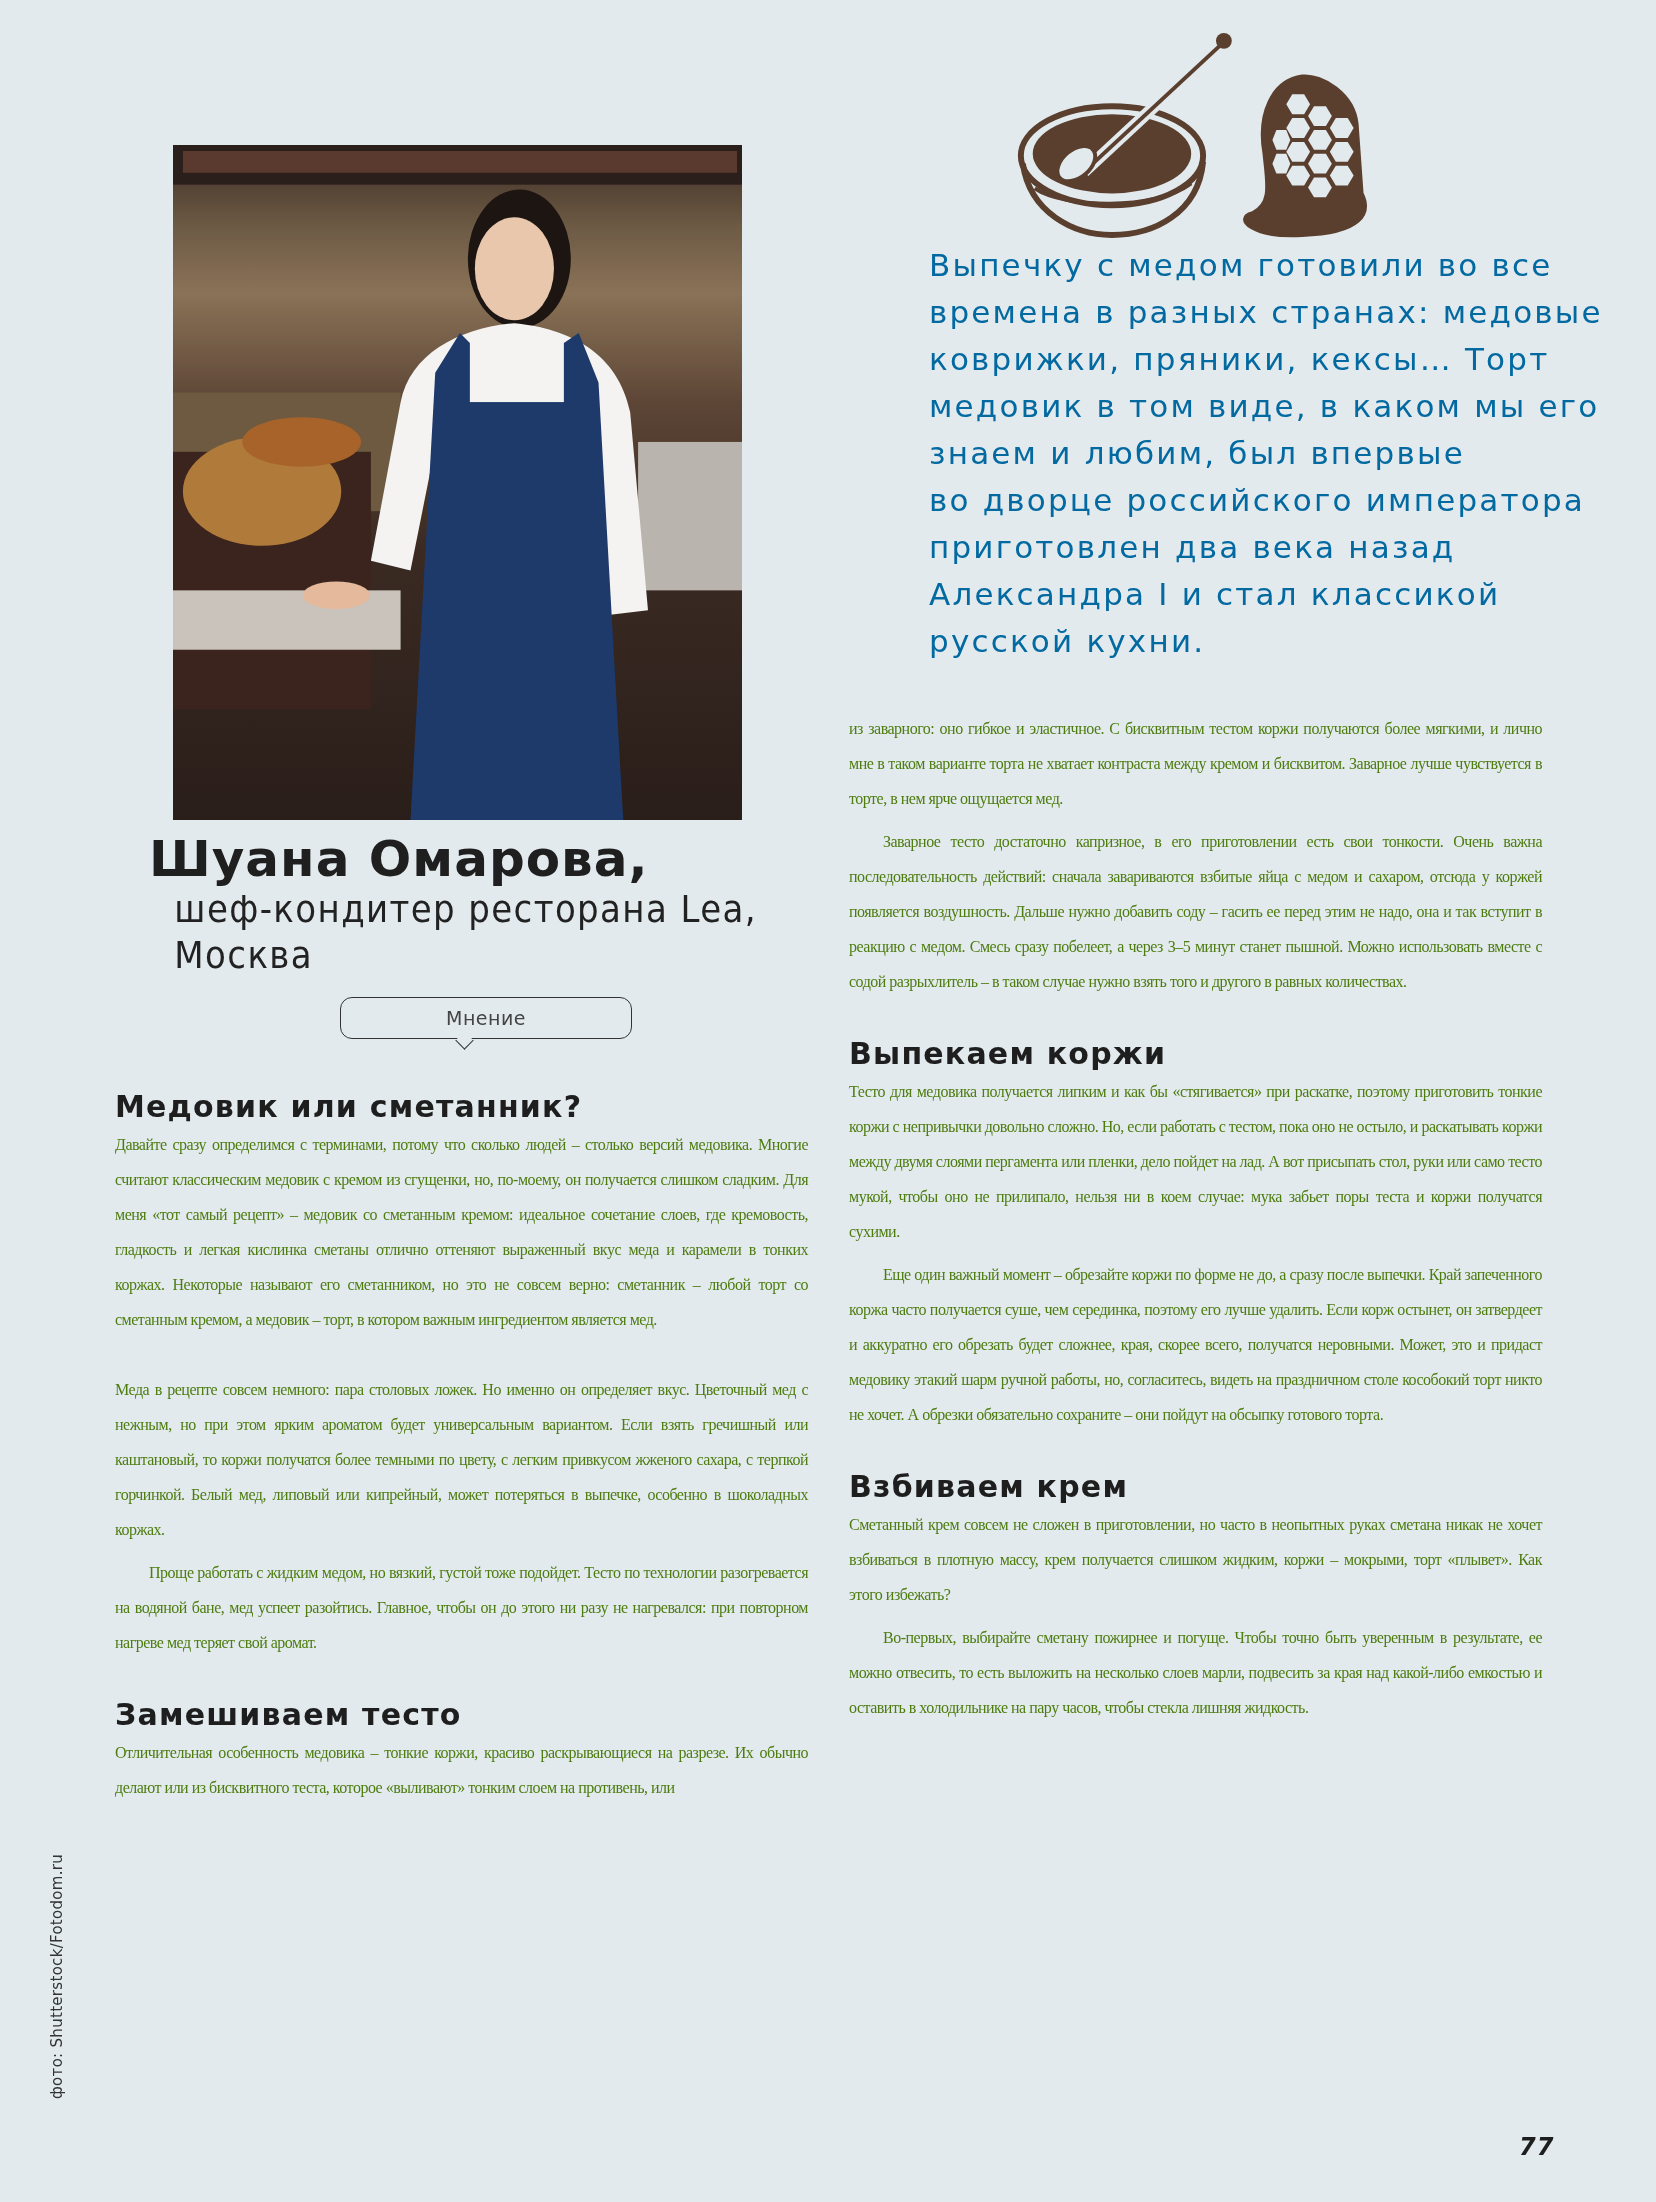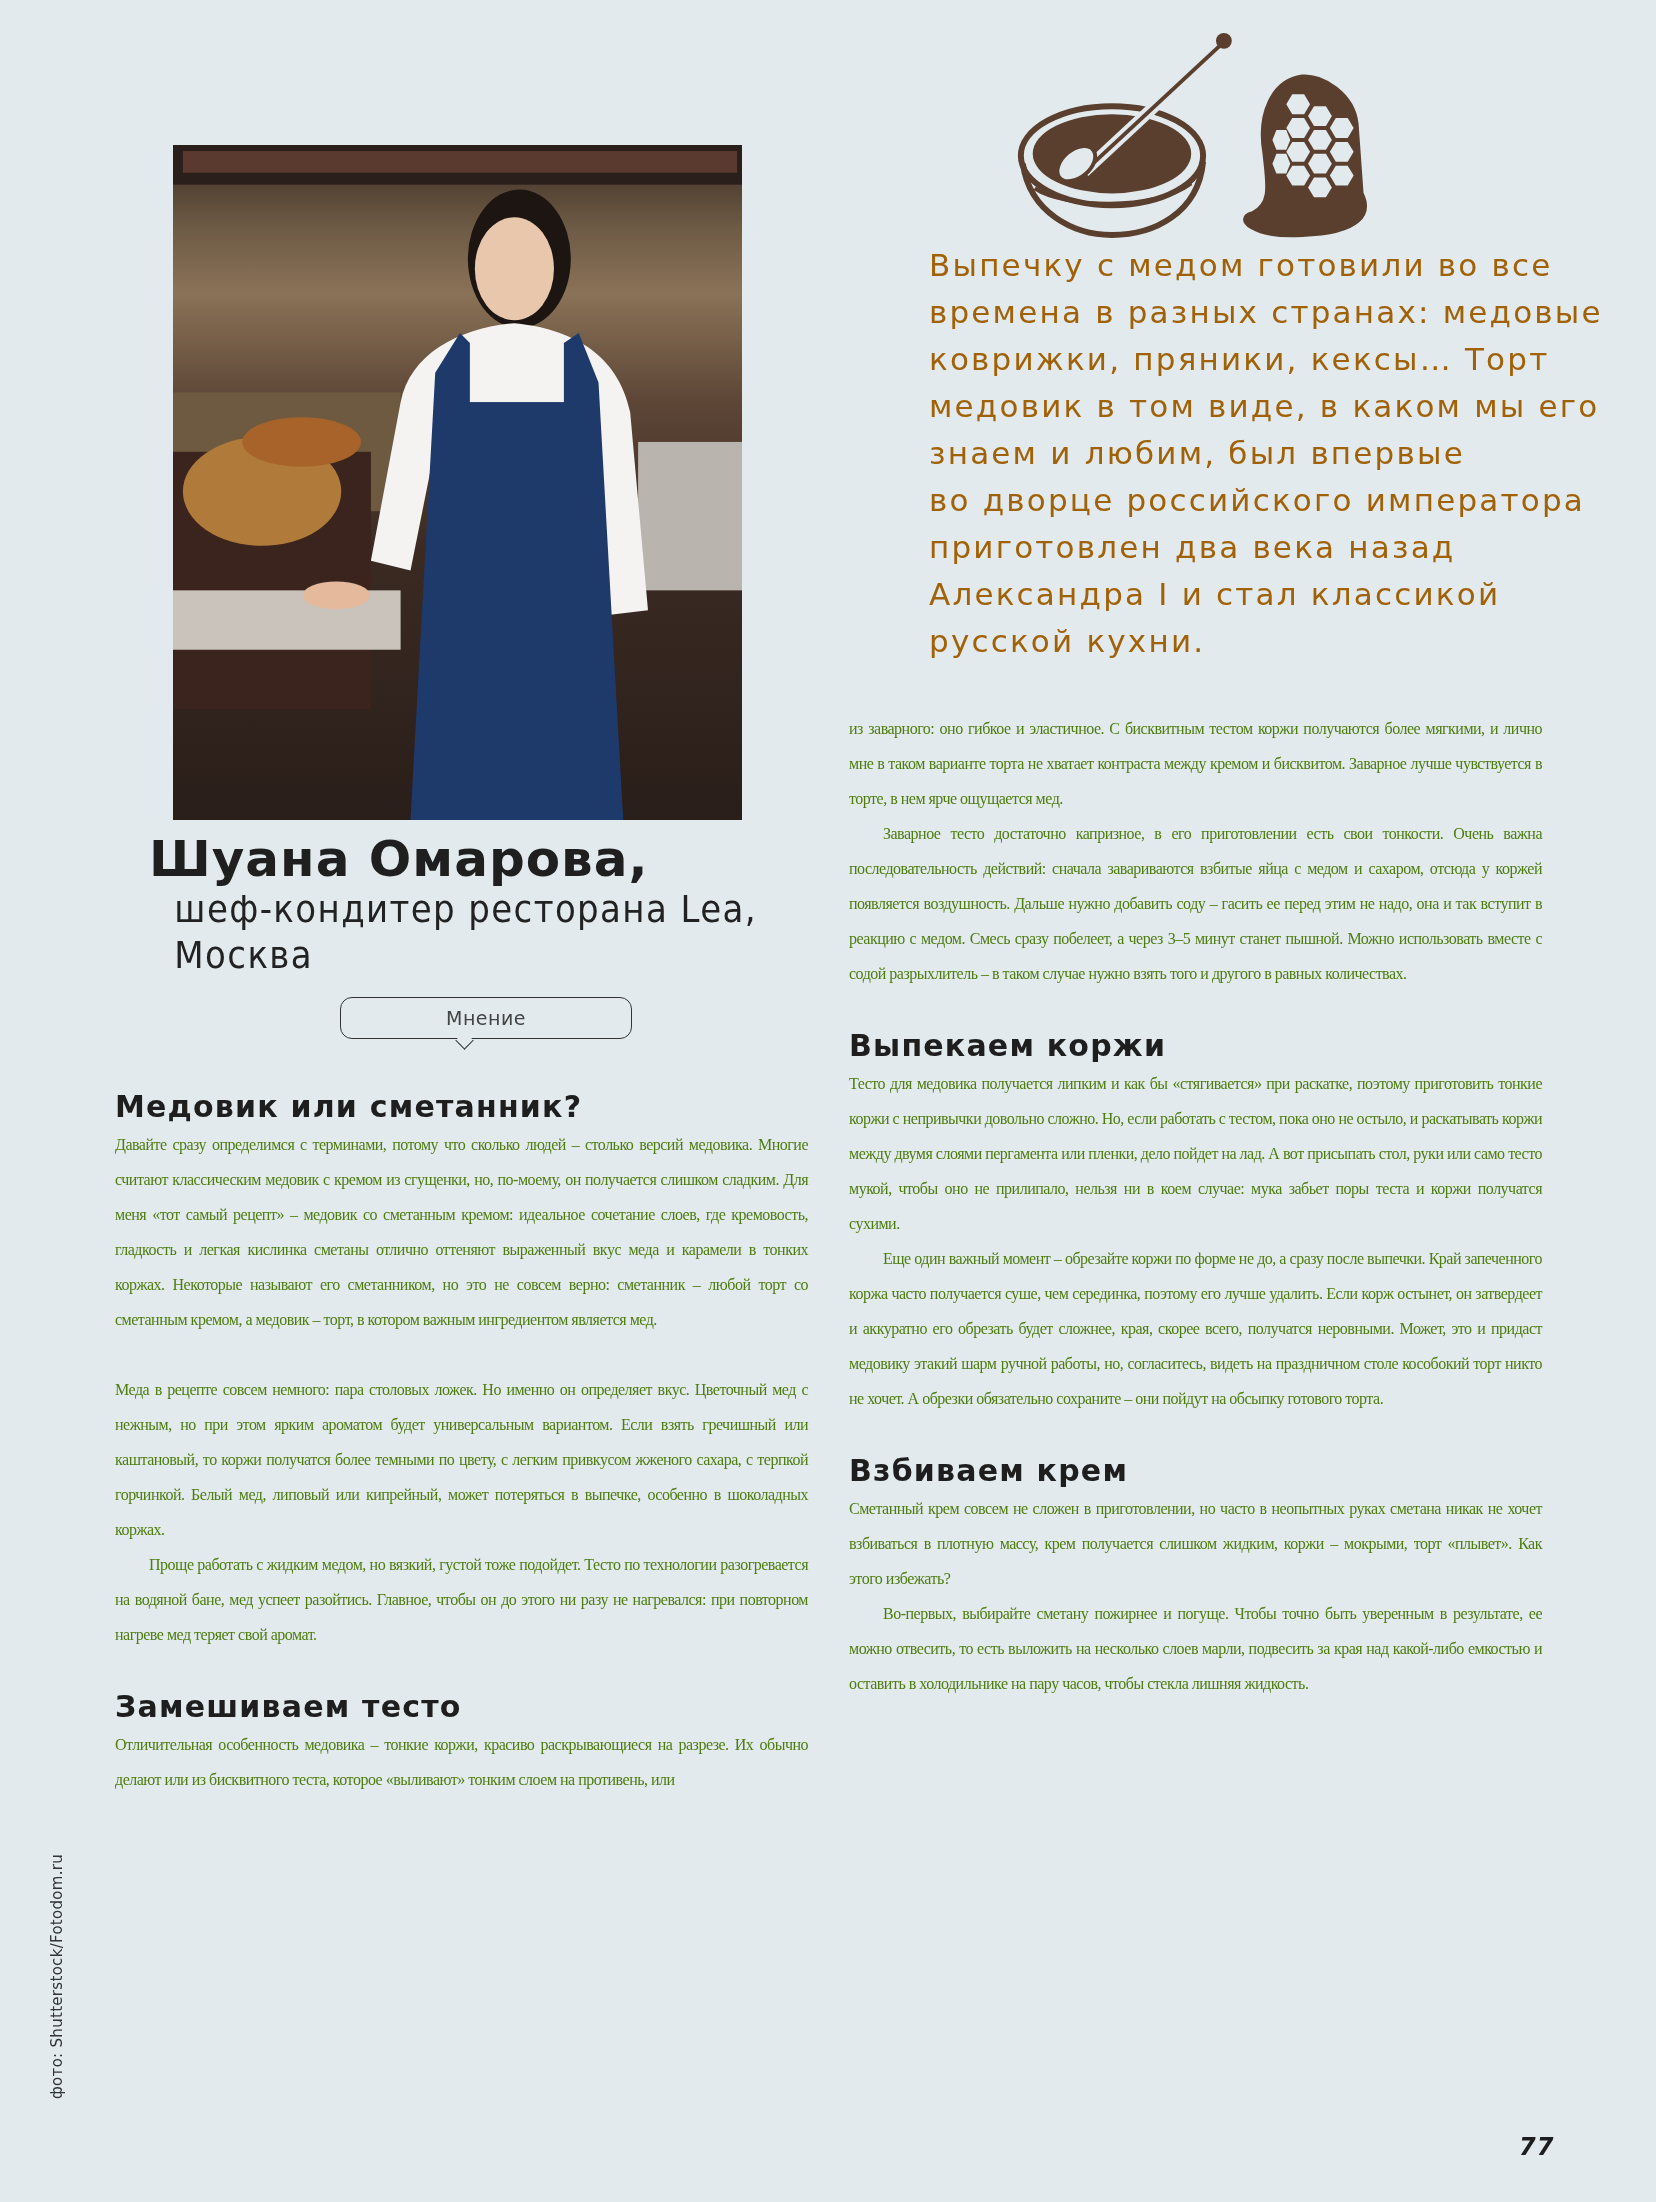--- a/index.html
+++ b/index.html
@@ -38,26 +38,26 @@
   .col.left { left:115px; top:1087px; width:693px; }
   .col.right { left:849px; top:711px; width:693px; }
   h2 {
     margin:0; font-family:"DejaVu Sans", sans-serif; font-weight:bold;
     font-size:30px; line-height:40px; letter-spacing:1.2px; color:#1e1e1e;
   }
   p {
     margin:0; font-size:16px; line-height:35px; text-align:justify;
     text-align-last:left; letter-spacing:-0.5px; color:#4d7c0f; hyphens:manual;
   }
-  p.indent { text-indent:34px; }
+  p.indent { text-indent:34px;margin-top:8px; }
   .section { margin-bottom:35px; }
   .quote {
     position:absolute; left:929px; top:242px; width:634px;
     font-family:"DejaVu Sans", sans-serif; font-size:31px; line-height:47px;
-    letter-spacing:2.2px; color:#a16207; font-weight:normal;
+    letter-spacing:2.2px; color:#0369a1; font-weight:normal;
   }
   .quote span { display:block; white-space:nowrap; }
   .credit {
     position:absolute; left:48px; top:2099px; transform-origin:0 0; transform:rotate(-90deg);
     font-family:"DejaVu Sans", sans-serif; font-size:15px; color:#333; white-space:nowrap;
     letter-spacing:0.3px;
   }
   .pageno {
     position:absolute; left:1508px; top:2133px;
     font-family:"DejaVu Sans", sans-serif; font-weight:bold; font-style:italic;

